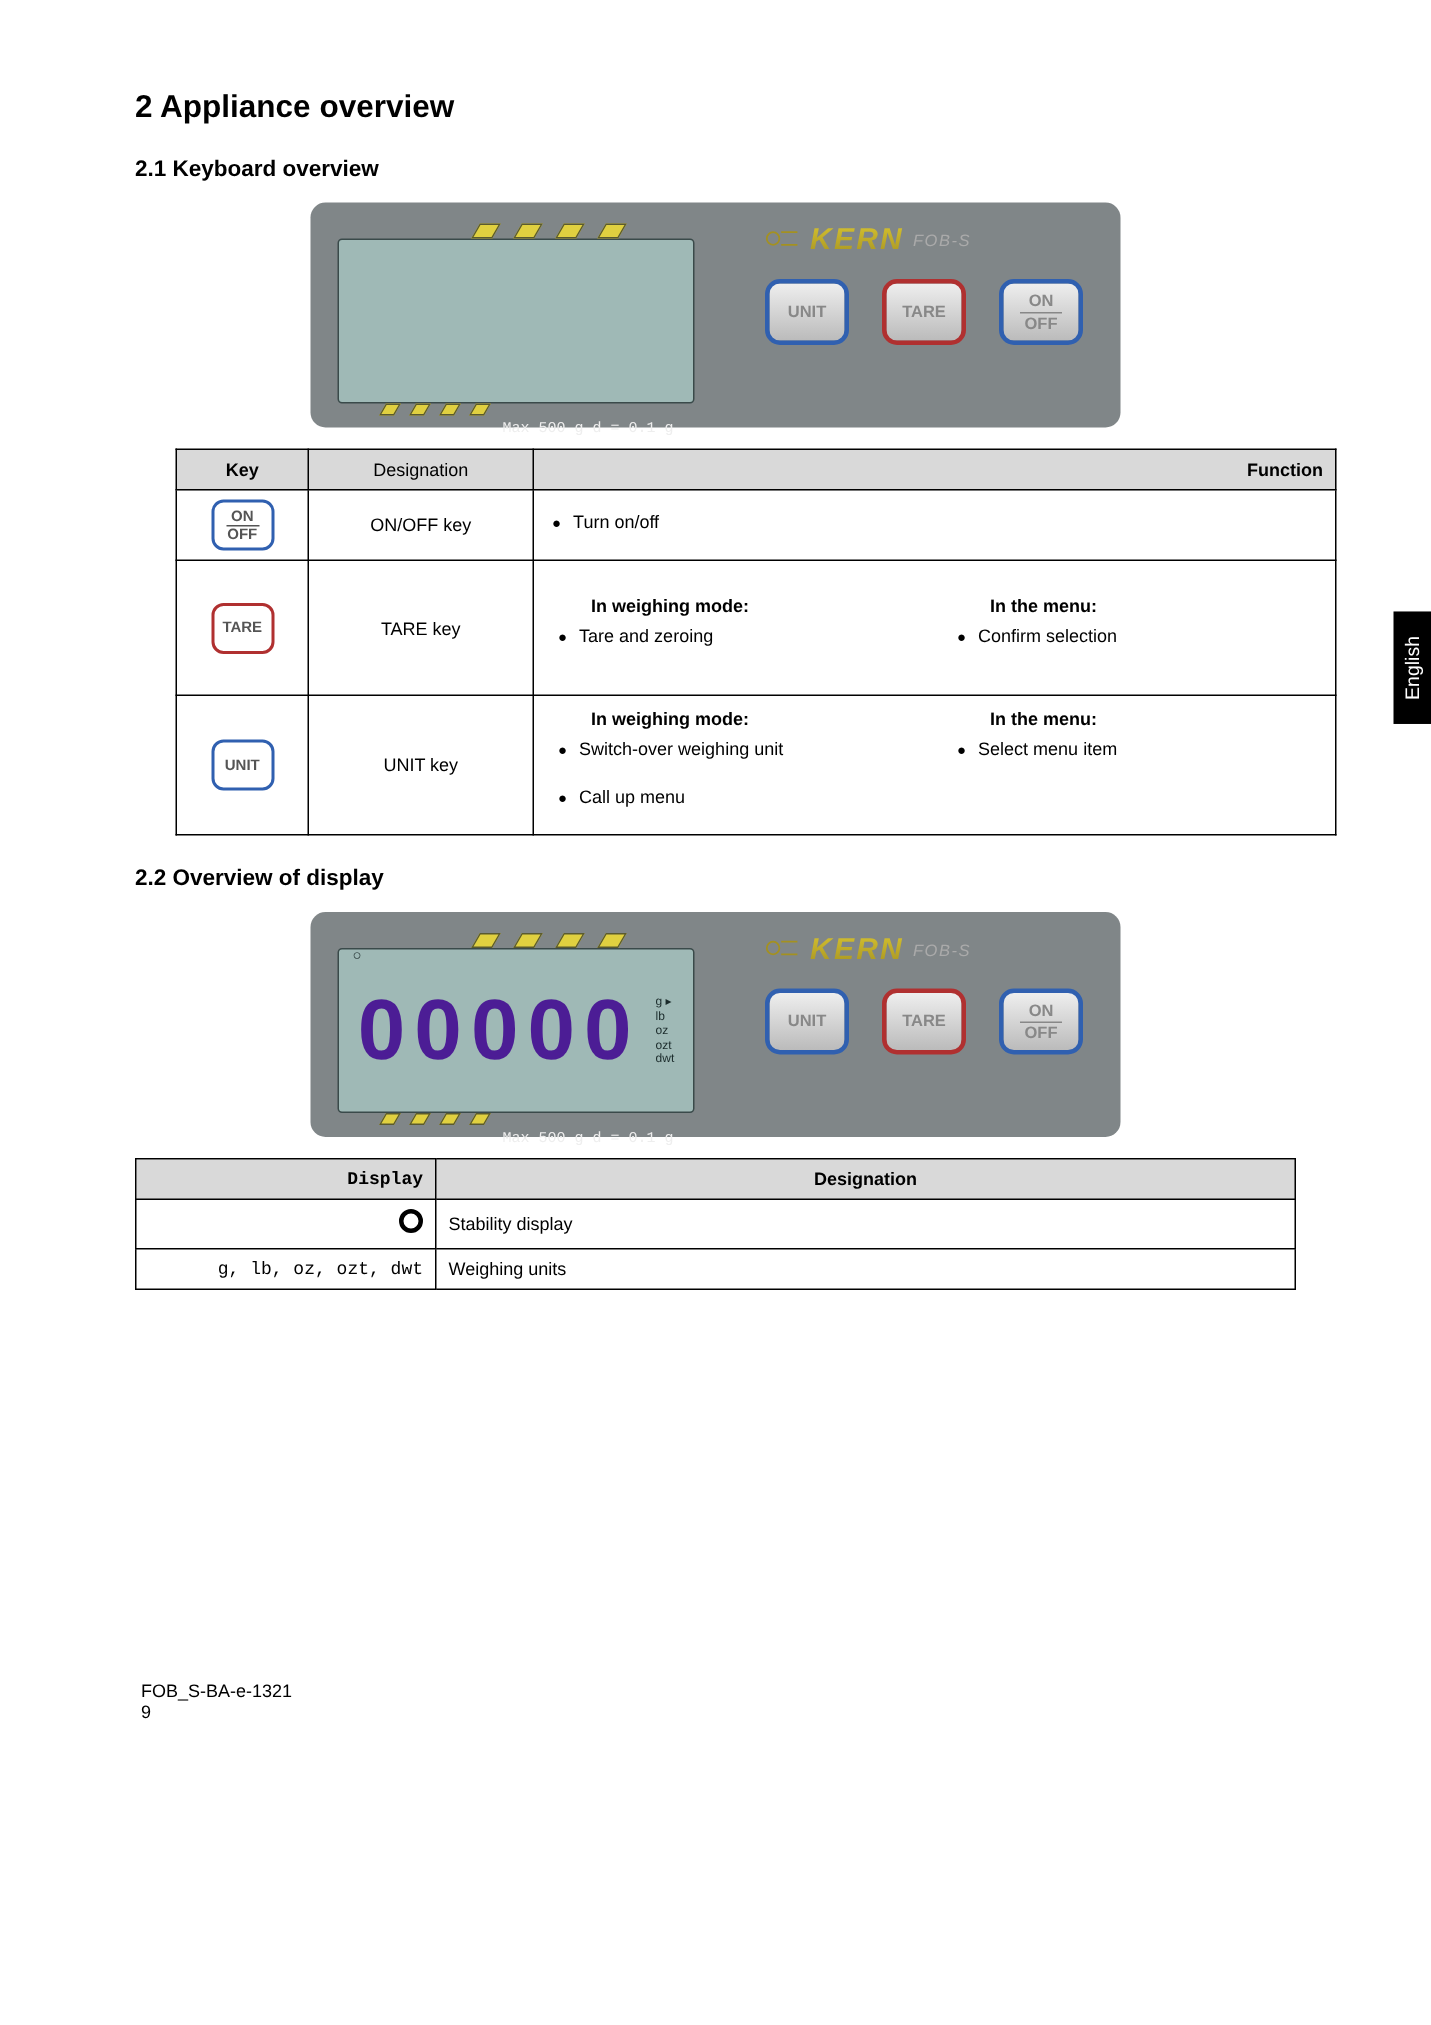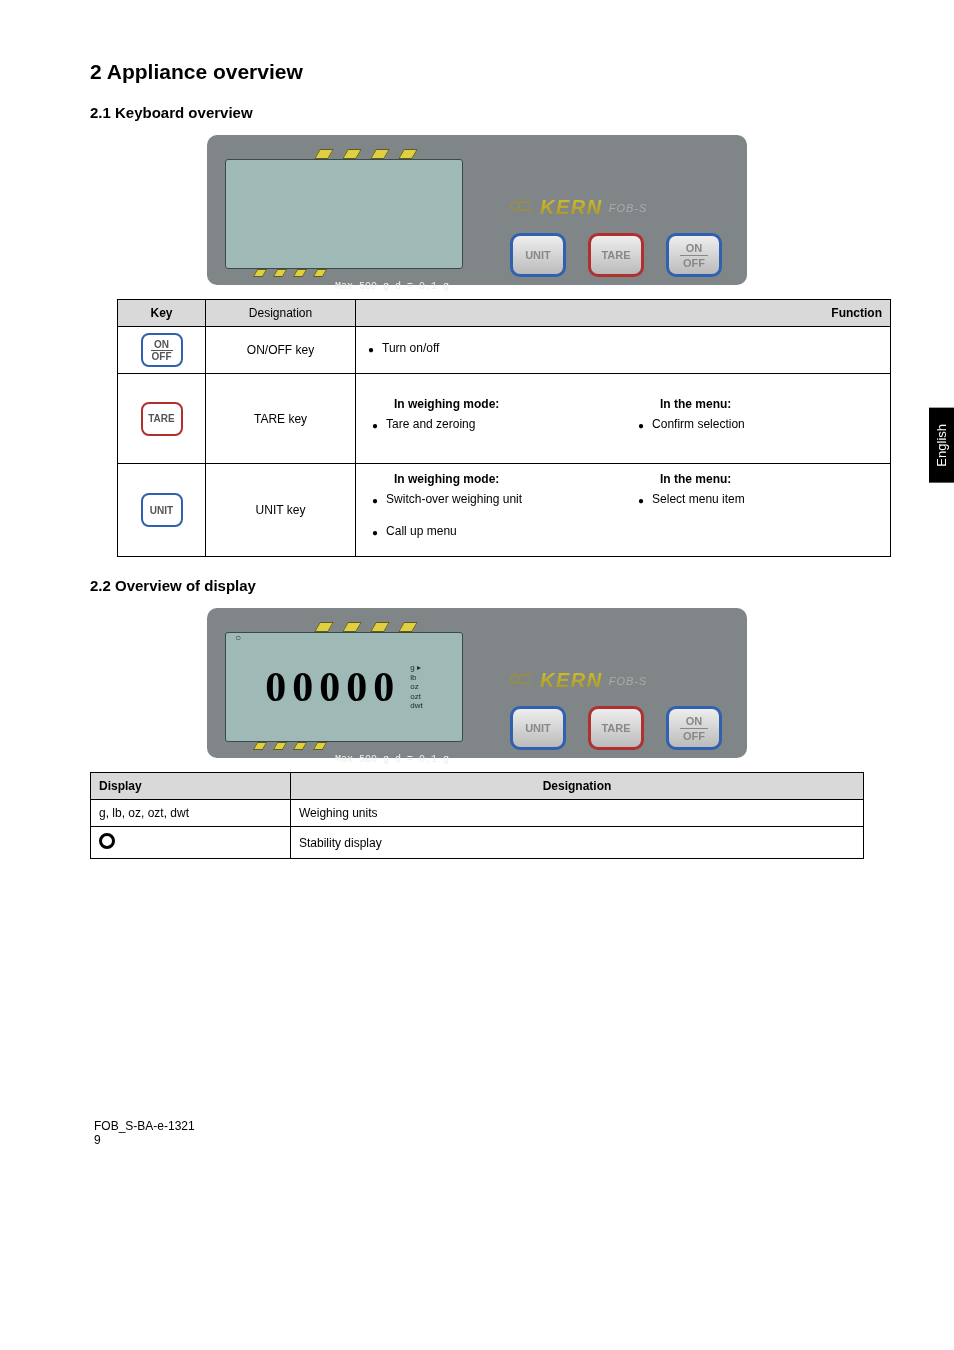--- a/index.html
+++ b/index.html
@@ -50,24 +50,24 @@
       padding: 8px 10px;
     }
     .lcd-target {
       position: absolute;
       top: 10px;
       left: 10px;
       font-size: 10px;
       color: #2a3a3a;
     }
     .seg {
-      font-family: Liberation Serif, serif;
-      font-size: 42px;
+      font-family: Liberation Sans, sans-serif;
+      font-size: 57px;
       font-weight: bold;
-      color: #000000;
+      color: #4c1d95;
       letter-spacing: 6px;
     }
     .seg-point {
       font-size: 42px;
       color: #1a2a2a;
     }
     .units {
       display: flex;
       flex-direction: column;
       font-size: 8px;
@@ -107,21 +107,20 @@
     .stripe-b {
       width: 10px; height: 8px;
       background: #e0d040;
       transform: skewX(-30deg);
       border: 1px solid #5a5a30;
     }
     .right-panel {
       flex: 1;
       display: flex;
       flex-direction: column;
-      margin-top: 47px;
     }
     .brand {
       display: flex;
       align-items: center;
       gap: 6px;
       margin-bottom: 14px;
     }
     .brand-logo svg { width: 24px; height: 18px; }
     .brand-name {
       font-family: Arial, sans-serif;
@@ -197,21 +196,21 @@
       border-collapse: collapse;
       border: 1px solid #000;
       margin-top: 14px;
     }
     .tbl2 th, .tbl2 td {
       border: 1px solid #000;
       padding: 6px 8px;
       font-size: 12px;
     }
     .tbl2 thead th { background: #d9d9d9; font-weight: bold; text-align: center; }
-    .tbl2 .c1 { width: 200px; text-align: left; }
+    .tbl2 .c1 { width: 200px; text-align: right; font-family: Liberation Mono, monospace; }
 
     .zero-icon {
       display: inline-block;
       width: 16px; height: 16px;
       border: 3px solid #000;
       border-radius: 50%;
     }
 
     .side-tab {
       position: absolute;
@@ -443,26 +442,26 @@
 
 <table class="tbl2">
   <thead>
     <tr>
       <th class="c1">Display</th>
       <th>Designation</th>
     </tr>
   </thead>
   <tbody>
     <tr>
+      <td class="c1"><span class="zero-icon"></span></td>
+      <td>Stability display</td>
+    </tr>
+    <tr>
       <td class="c1">g, lb, oz, ozt, dwt</td>
       <td>Weighing units</td>
-    </tr>
-    <tr>
-      <td class="c1"><span class="zero-icon"></span></td>
-      <td>Stability display</td>
     </tr>
   </tbody>
 </table>
 
 <div class="footer">
   <span>FOB_S-BA-e-1321</span>
   <span>9</span>
 </div>
 
 </body></html>

